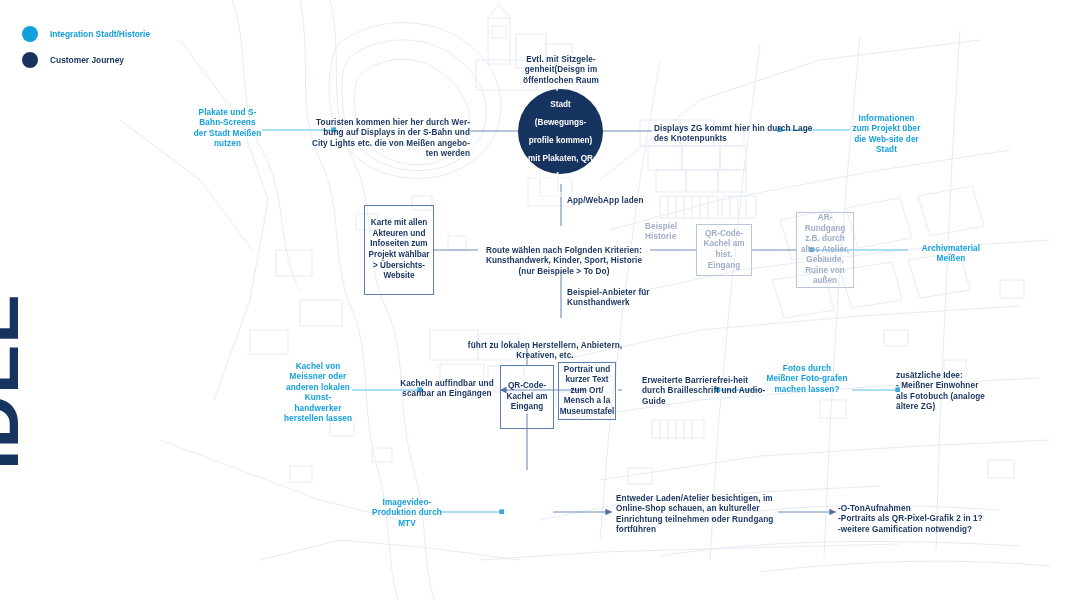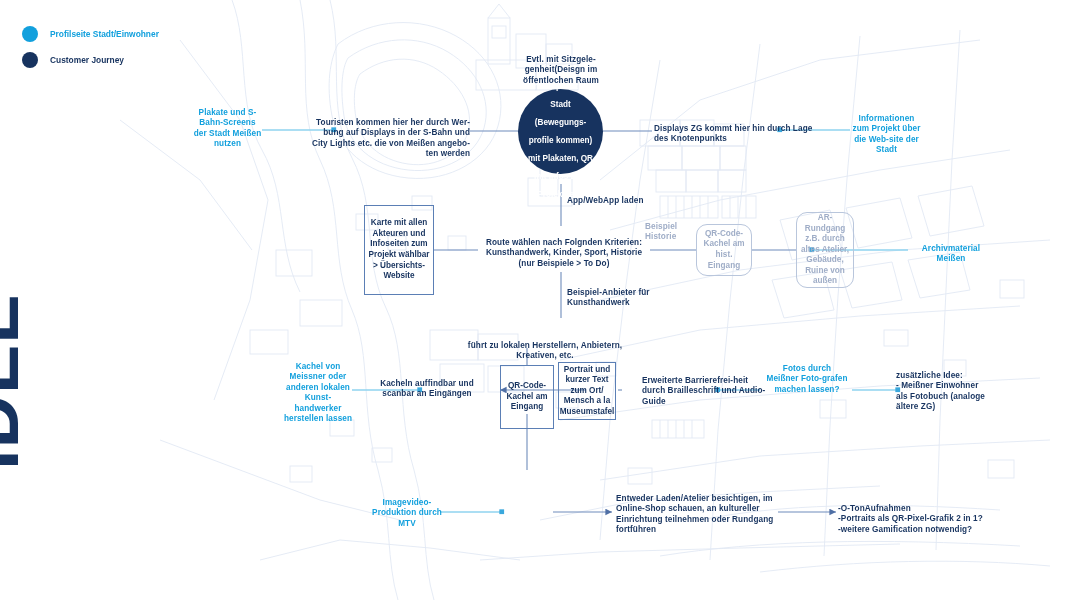--- a/index.html
+++ b/index.html
@@ -28,21 +28,21 @@
   .ta-r{text-align:right;}
   .ta-l{text-align:left;}
 
   
   .box{position:absolute;box-sizing:border-box;
        border:1px solid #5b7fb5;
        display:flex;align-items:center;justify-content:center;
        text-align:center;
        font-size:8.2px;line-height:10.6px;font-weight:bold;
        color:#17335f;padding:3px;}
-  .box.muted{border-color:#b9c6dc;color:#9fadc7;border-radius:11px;}
+  .box.muted{border-color:#b9c6dc;color:#9fadc7;}
 
   
   #hub{position:absolute;border-radius:50%;
        background:#17335f;color:#ffffff;
        display:flex;align-items:center;justify-content:center;
        text-align:center;font-size:8.2px;line-height:18px;
        font-weight:bold;padding:8px;box-sizing:border-box;}
 
   
   #legend{position:absolute;left:22px;top:26px;}
@@ -237,21 +237,21 @@
 
       <line x1="553" y1="512" x2="612" y2="512" marker-end="url(#arrow-navy)"></line>
 
       <line x1="778" y1="512" x2="836" y2="512" marker-end="url(#arrow-navy)"></line>
     </g>
   </svg>
 
   <div id="legend">
     <div class="legend-row">
       <span class="legend-dot" style="background:#12a0dd;"></span>
-      <span class="legend-label cyan">Profilseite Stadt/Einwohner</span>
+      <span class="legend-label cyan">Integration Stadt/Historie</span>
     </div>
     <div class="legend-row">
       <span class="legend-dot" style="background:#17335f;"></span>
       <span class="legend-label navy">Customer Journey</span>
     </div>
   </div>
 
   <div id="idee">IDEE</div>
 
   <div id="hub" style="left:518px;top:89px;width:85px;height:85px;">Infopunkt an Knotenpunkt der Stadt (Bewegungs-profile kommen) mit Plakaten, QR mit Infos zum Projekt, etc.</div>
@@ -263,37 +263,37 @@
   <div class="txt navy ta-r" style="left:308px;top:118px;width:162px;">Touristen kommen hier her durch Wer-bung auf Displays in der S-Bahn und City Lights etc. die von Meißen angebo-ten werden</div>
 
   <div class="txt navy ta-l" style="left:654px;top:124px;width:168px;">Displays ZG kommt hier hin durch Lage des Knotenpunkts</div>
 
   <div class="txt cyan ta-c" style="left:852px;top:114px;width:69px;">Informationen zum Projekt über die Web-site der Stadt</div>
 
   <div class="txt navy ta-l" style="left:567px;top:196px;width:80px;">App/WebApp laden</div>
 
   <div class="box" style="left:364px;top:205px;width:70px;height:90px;">Karte mit allen Akteuren und Infoseiten zum Projekt wählbar &gt; Übersichts-Website</div>
 
-  <div class="txt navy ta-c" style="left:478px;top:238px;width:172px;">Route wählen nach Folgnden Kriterien: Kunsthandwerk, Kinder, Sport, Historie (nur Beispiele &gt; To Do)</div>
+  <div class="txt navy ta-c" style="left:478px;top:246px;width:172px;">Route wählen nach Folgnden Kriterien: Kunsthandwerk, Kinder, Sport, Historie (nur Beispiele &gt; To Do)</div>
 
   <div class="txt grey ta-l" style="left:645px;top:222px;width:52px;">Beispiel Historie</div>
 
   <div class="box muted" style="left:696px;top:224px;width:56px;height:52px;">QR-Code-Kachel am hist. Eingang</div>
 
   <div class="box muted" style="left:796px;top:212px;width:58px;height:76px;">AR-Rundgang z.B. durch altes Atelier, Gebäude, Ruine von außen</div>
 
   <div class="txt cyan ta-c" style="left:910px;top:244px;width:82px;">Archivmaterial Meißen</div>
 
   <div class="txt navy ta-l" style="left:567px;top:288px;width:96px;">Beispiel-Anbieter für Kunsthandwerk</div>
 
   <div class="txt navy ta-c" style="left:452px;top:341px;width:186px;">führt zu lokalen Herstellern, Anbietern, Kreativen, etc.</div>
 
   <div class="txt cyan ta-c" style="left:283px;top:362px;width:70px;">Kachel von Meissner oder anderen lokalen Kunst-handwerker herstellen lassen</div>
 
-  <div class="txt navy ta-c" style="left:376px;top:379px;width:102px;">Kacheln auffindbar und scanbar an Eingängen</div>
+  <div class="txt navy ta-c" style="left:396px;top:379px;width:102px;">Kacheln auffindbar und scanbar an Eingängen</div>
 
   <div class="box" style="left:500px;top:365px;width:54px;height:64px;">QR-Code-Kachel am Eingang</div>
 
   <div class="box" style="left:558px;top:362px;width:58px;height:58px;">Portrait und kurzer Text zum Ort/ Mensch a la Museumstafel</div>
 
   <div class="txt navy ta-l" style="left:622px;top:376px;width:126px;margin-left:20px;">Erweiterte Barrierefrei-heit durch Brailleschrift und Audio-Guide</div>
 
   <div class="txt cyan ta-c" style="left:766px;top:364px;width:82px;">Fotos durch Meißner Foto-grafen machen lassen?</div>
 
   <div class="txt navy ta-l" style="left:896px;top:371px;width:154px;white-space:pre-line;">zusätzliche Idee:

